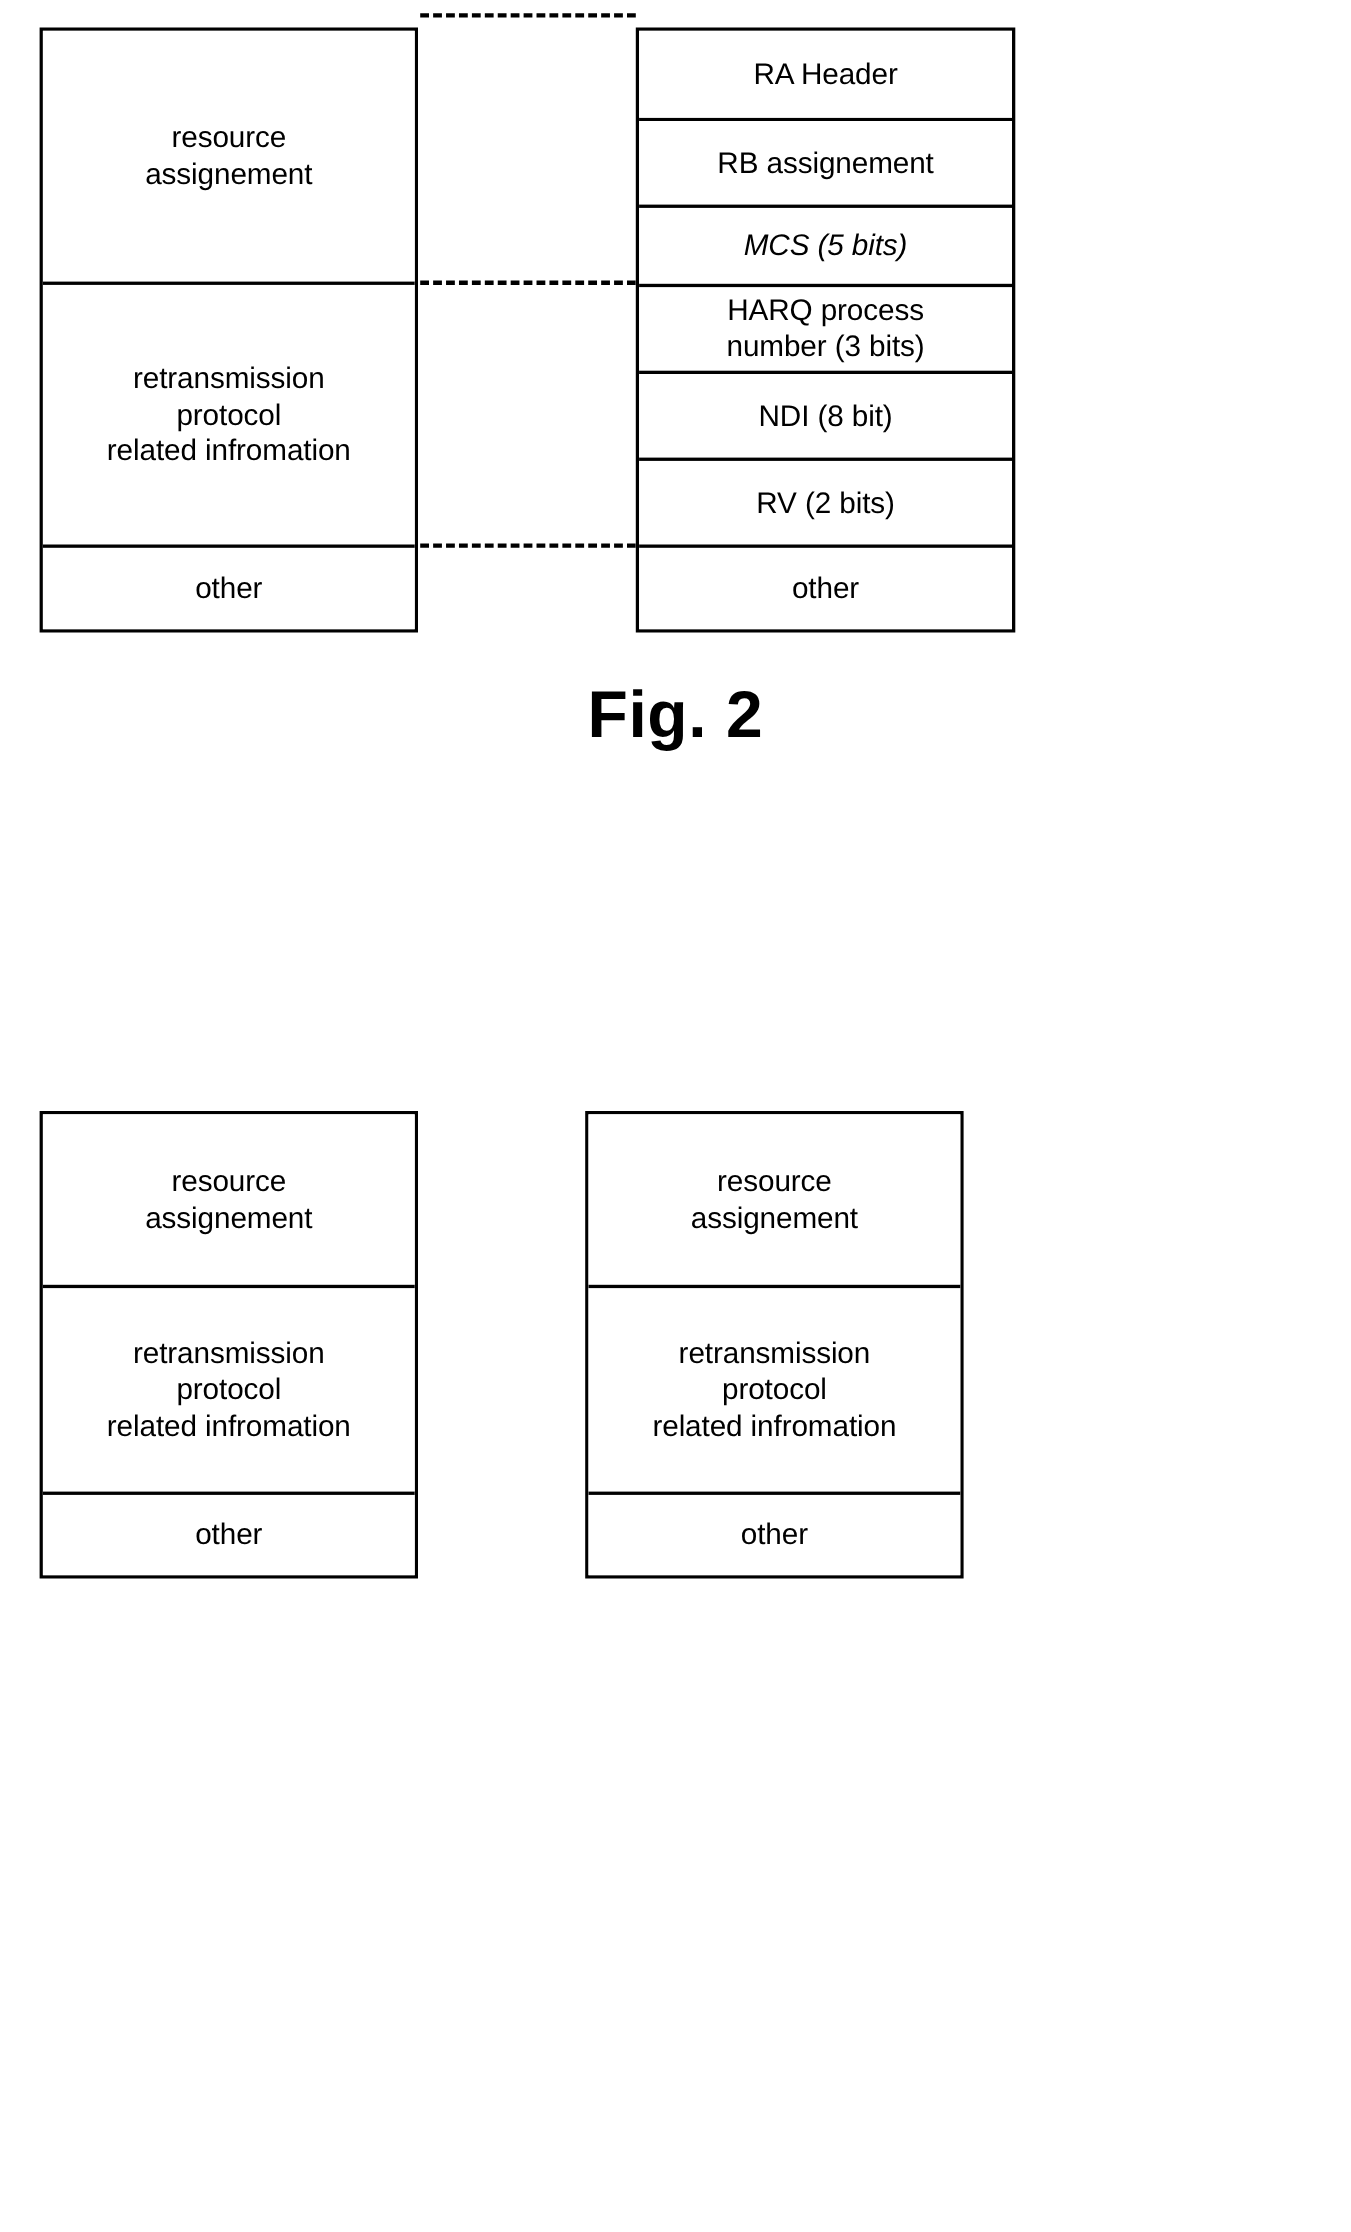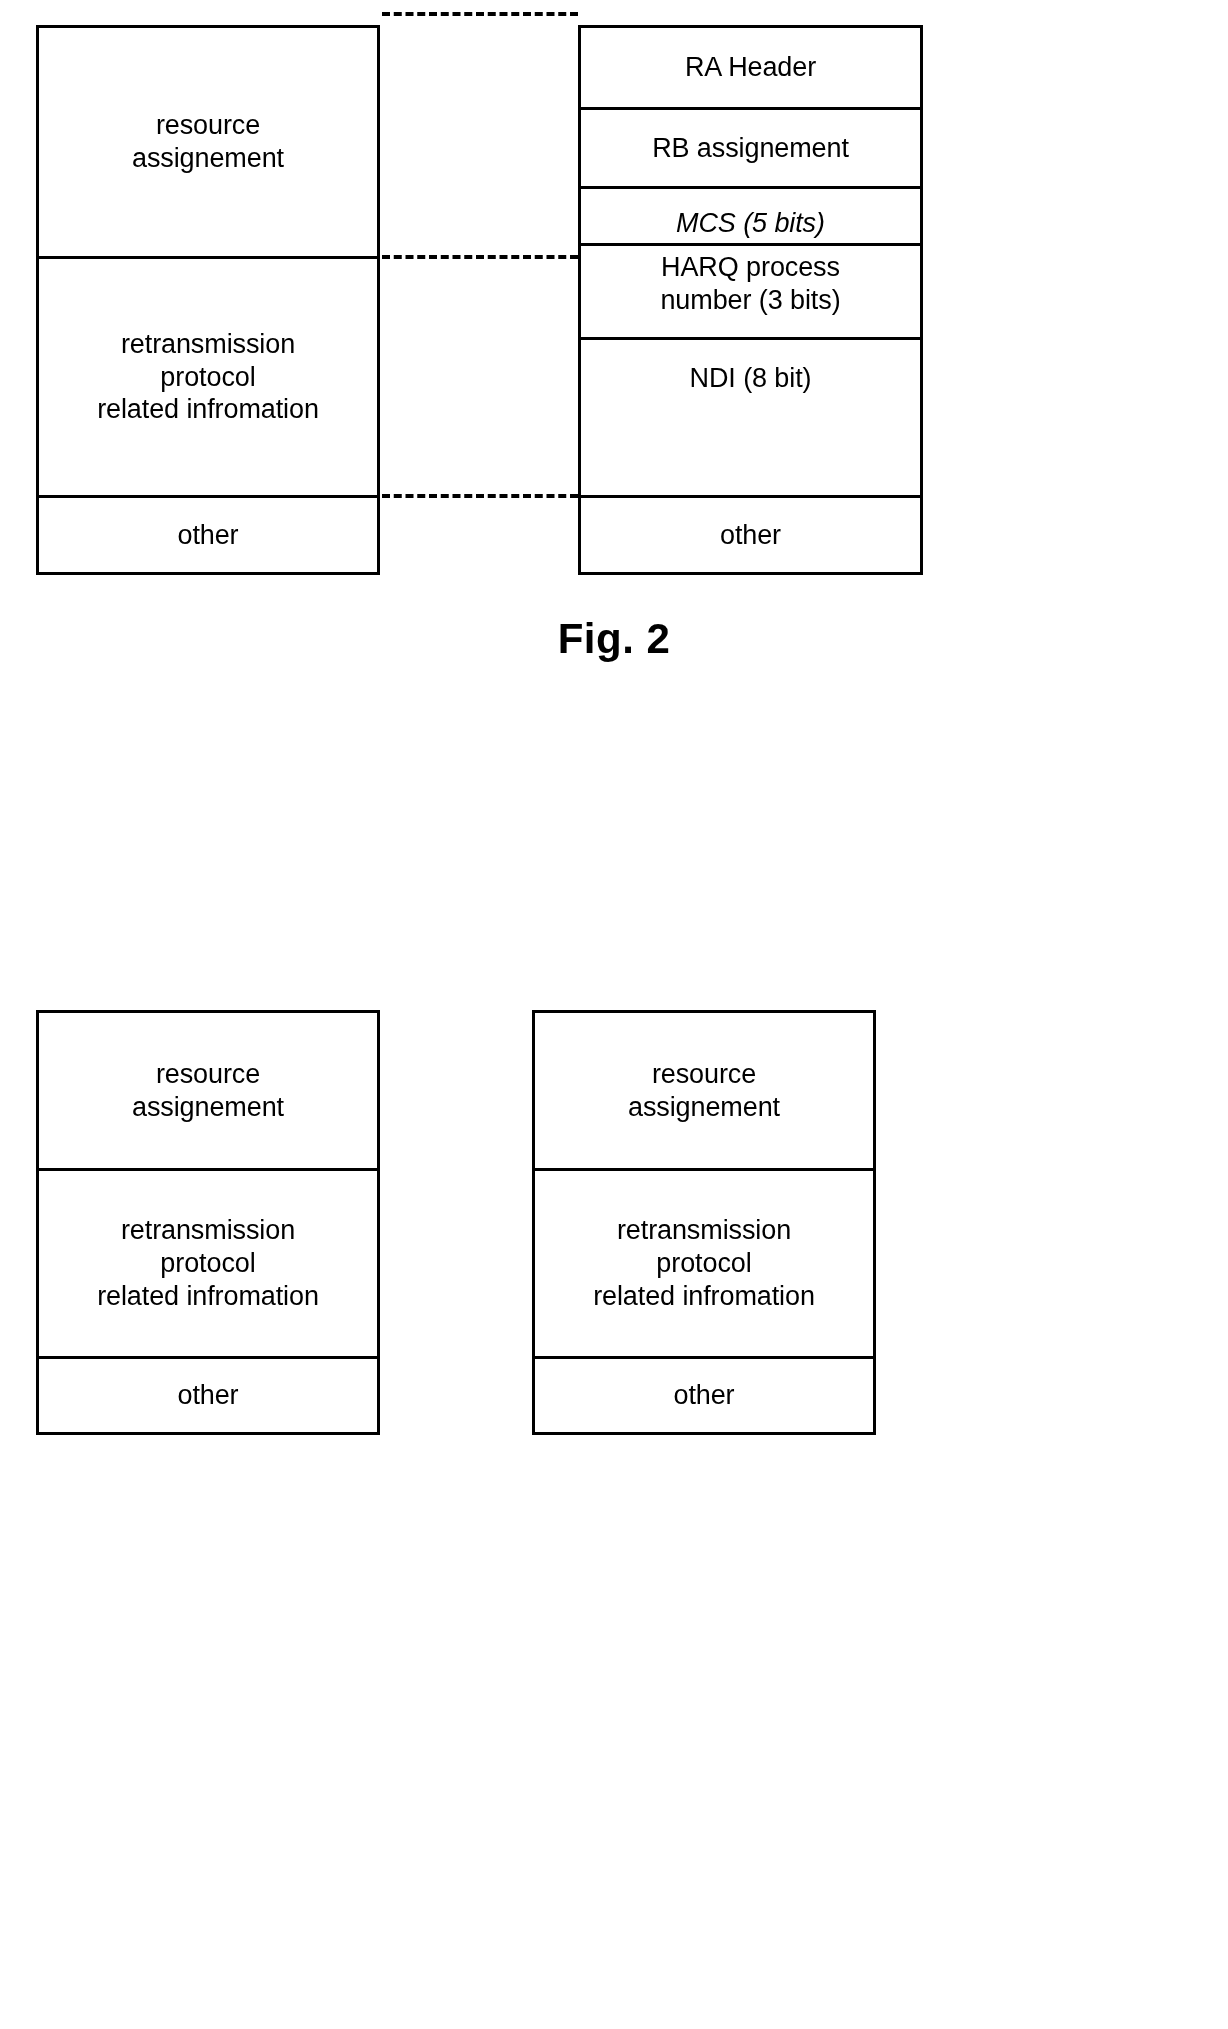--- a/index.html
+++ b/index.html
@@ -59,21 +59,21 @@
     position: absolute;
     height: 0;
     border-top: 4px dashed #000;
   }
 
   
   .caption {
     position: absolute;
     width: 100%;
     text-align: center;
-    font-size: 42px;
+    font-size: 60px;
     font-weight: bold;
     letter-spacing: 0.5px;
     color: #000;
   }
 
   
   #fig2 { left: 0; top: 0; width: 1228px; height: 900px; }
 
   #fig2-left-box  { left: 36px;  top: 25px; width: 344px;  height: 550px; }
   #fig2-right-box { left: 578px; top: 25px; width: 345px;  height: 550px; }
@@ -111,26 +111,29 @@
   <div class="box" id="fig2-right-box">
     <div class="cell divider-top" style="top:79px; height:79px;">
       <span class="label">RB assignement</span>
     </div>
     <div class="cell" style="top:0px; height:79px;">
       <span class="label">RA Header</span>
     </div>
     <div class="cell divider-top" style="top:158px; height:72px;font-style:italic;">
       <span class="label">MCS (5 bits)</span>
     </div>
-    <div class="cell divider-top" style="top:215px; height:79px;">
+    <div class="cell divider-top" style="top:230px; height:79px;">
       <span class="label">HARQ process
 number (3 bits)</span>
     </div>
     <div class="cell divider-top" style="top:309px; height:79px;">
       <span class="label">NDI (8 bit)</span>
+    </div>
+    <div class="cell divider-top" style="top:388px; height:79px;">
+      <span class="label">RV (2 bits)</span>
     </div>
     <div class="cell divider-top" style="top:467px; height:77px;">
       <span class="label">other</span>
     </div>
   </div>
 
   <div class="caption" style="left:0; top:615px;">
     <span>Fig. 2</span>
   </div>
 </div>

